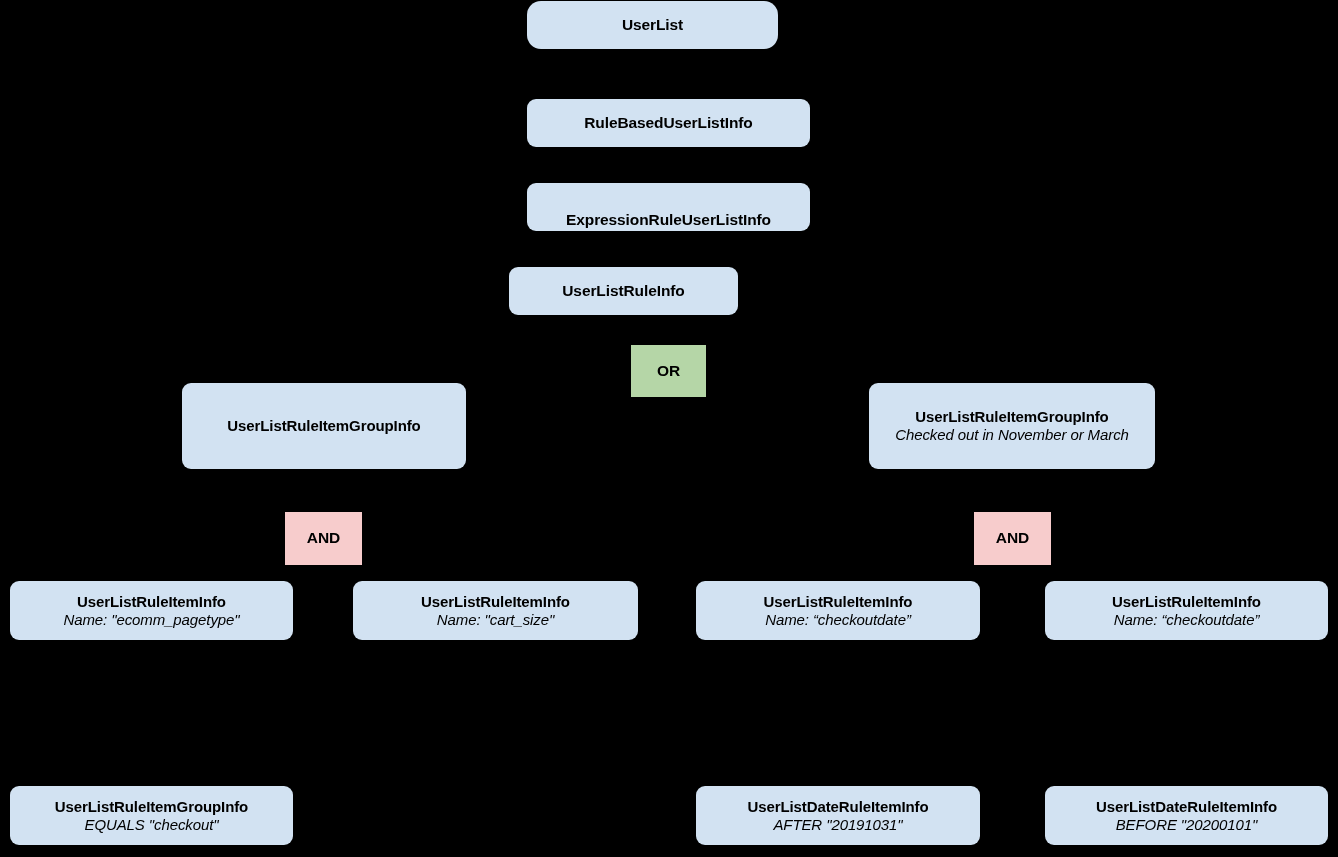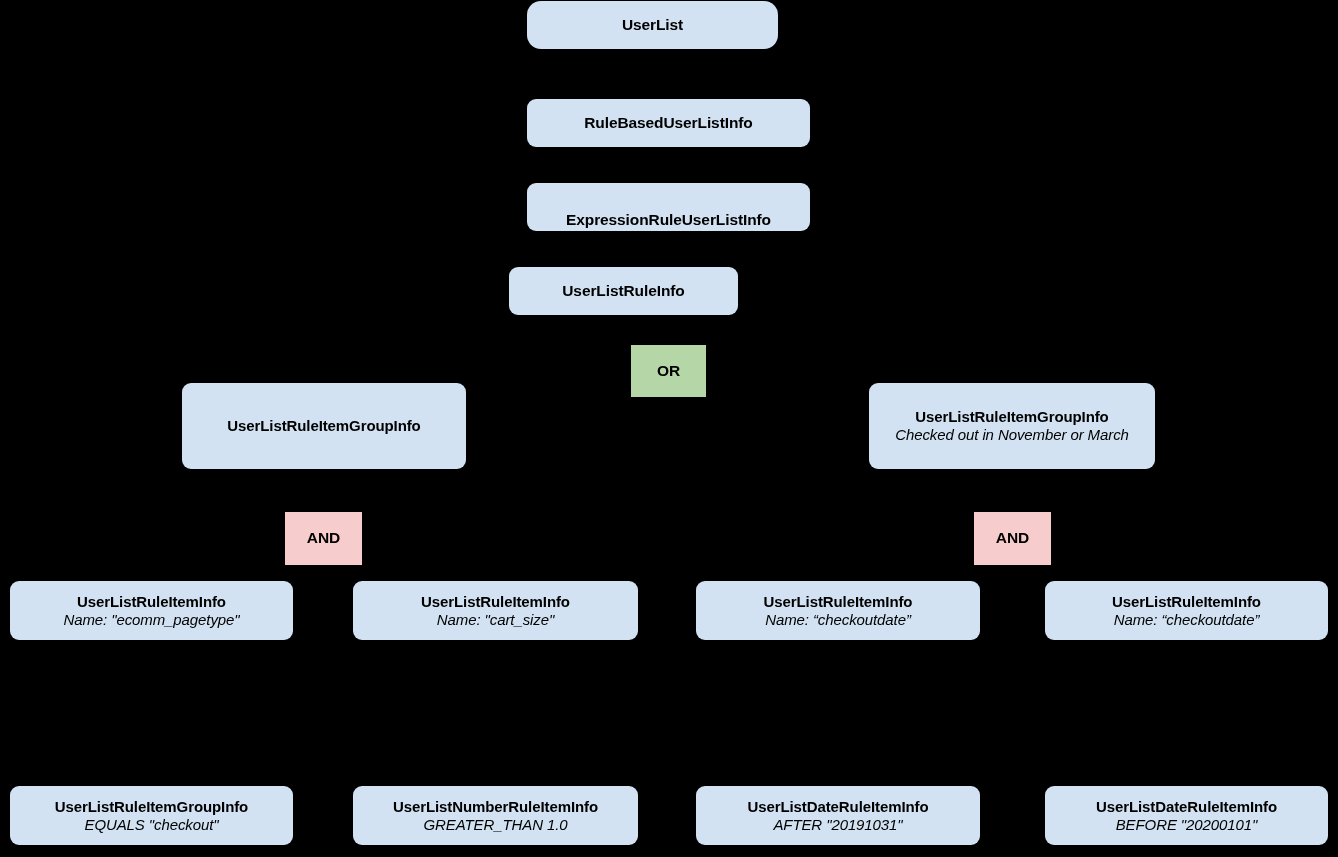--- a/index.html
+++ b/index.html
@@ -189,24 +189,20 @@
   <div class="node entity leaf" style="left:1045px; top:581px; width:283px; height:59px;">
     <div class="node-title">UserListRuleItemInfo</div>
     <div class="node-sub">Name: “checkoutdate”</div>
   </div>
 
   <div class="node entity leaf" style="left:10px; top:786px; width:283px; height:59px;">
     <div class="node-title">UserListRuleItemGroupInfo</div>
     <div class="node-sub">EQUALS "checkout"</div>
   </div>
 
-  <div class="node entity leaf" style="left:353px; top:786px; width:285px; height:59px;">
-    <div class="node-title">UserListNumberRuleItemInfo</div>
-    <div class="node-sub">GREATER_THAN 1.0</div>
-  </div>
 
   <div class="node entity leaf" style="left:696px; top:786px; width:284px; height:59px;">
     <div class="node-title">UserListDateRuleItemInfo</div>
     <div class="node-sub">AFTER "20191031"</div>
   </div>
 
   <div class="node entity leaf" style="left:1045px; top:786px; width:283px; height:59px;">
     <div class="node-title">UserListDateRuleItemInfo</div>
     <div class="node-sub">BEFORE "20200101"</div>
   </div>

